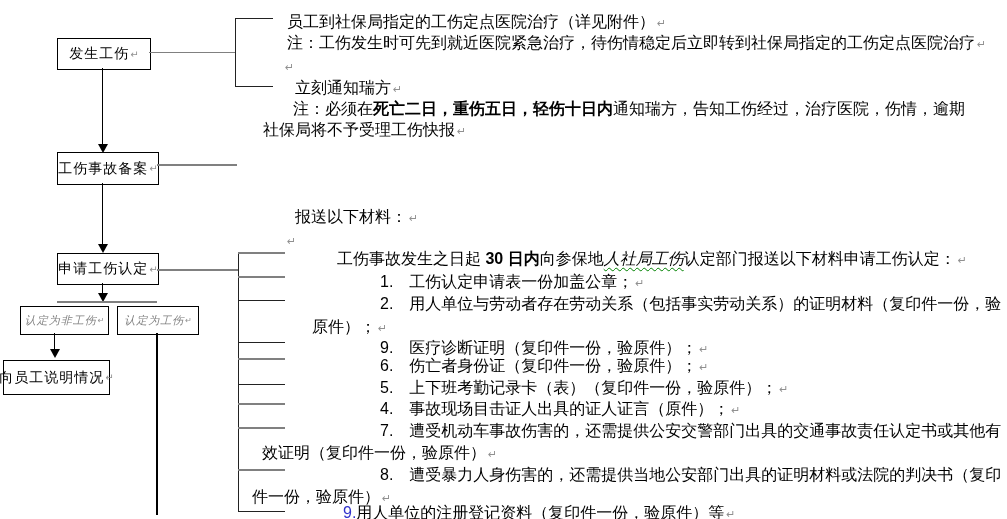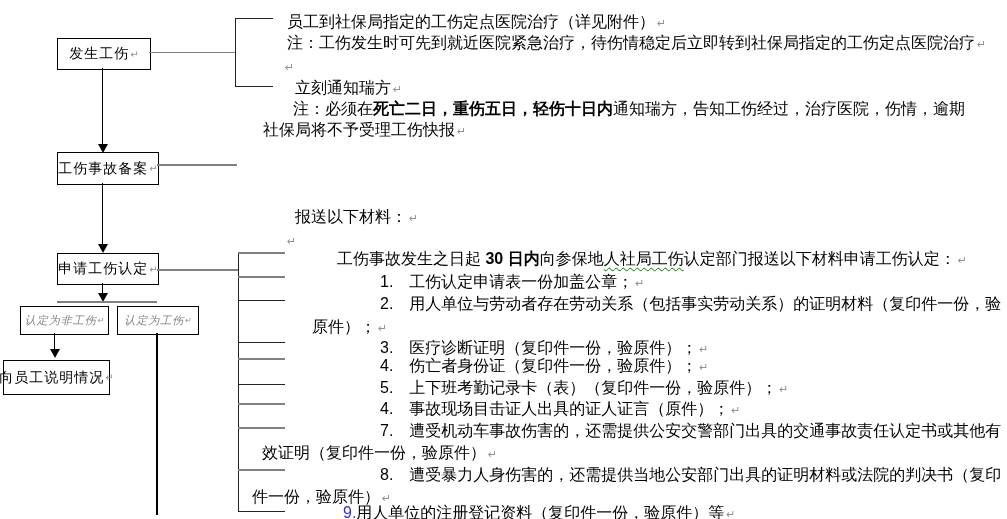--- a/index.html
+++ b/index.html
@@ -19,21 +19,21 @@
   
   .hline,.vline{position:absolute;background:#555;}
   
   .aline{position:absolute;width:1px;background:#000;}
   .ahead{position:absolute;width:0;height:0;border-left:5px solid transparent;border-right:5px solid transparent;border-top:9px solid #000;}
   
   .tl{position:absolute;font-size:16px;line-height:17px;white-space:nowrap;text-align:center;}
   .seg-n{}
   .seg-b{font-weight:bold;}
   .seg-blue{color:#3333cc;}
-  .seg-wavy{text-decoration:underline wavy #008000 1px;text-underline-offset:3px;}
+  .seg-wavy{text-decoration:underline wavy #008000 1px;text-underline-offset:3px;font-style:italic;}
   .seg-p{color:#909090;font-size:11px;margin-left:2px;}
 </style>
 </head>
 <body>
 
 <div id="canvas">
 
   <div class="fbox" style="left:57px;top:38px;width:92px;height:30px">
     <span>发生工伤</span>
       <span class="mark">↵</span>
@@ -95,22 +95,22 @@
   <div class="tl" style="left:283px;top:57px"><span class="seg-p">↵</span></div>
   <div class="tl" style="left:295px;top:79px"><span class="seg-n">立刻通知瑞方</span><span class="seg-p">↵</span></div>
   <div class="tl" style="left:293px;top:100px"><span class="seg-n">注：必须在</span><span class="seg-b">死亡二日，重伤五日，轻伤十日内</span><span class="seg-n">通知瑞方，告知工伤经过，治疗医院，伤情，逾期</span></div>
   <div class="tl" style="left:263px;top:121px"><span class="seg-n">社保局将不予受理工伤快报</span><span class="seg-p">↵</span></div>
   <div class="tl" style="left:295px;top:208px"><span class="seg-n">报送以下材料：</span><span class="seg-p">↵</span></div>
   <div class="tl" style="left:285px;top:231px"><span class="seg-p">↵</span></div>
   <div class="tl" style="left:337px;top:250px"><span class="seg-n">工伤事故发生之日起 </span><span class="seg-b">30 日内</span><span class="seg-n">向参保地</span><span class="seg-wavy">人社局工伤</span><span class="seg-n">认定部门报送以下材料申请工伤认定：</span><span class="seg-p">↵</span></div>
   <div class="tl" style="left:380px;top:273px"><span class="seg-n">1.　工伤认定申请表一份加盖公章；</span><span class="seg-p">↵</span></div>
   <div class="tl" style="left:380px;top:295px"><span class="seg-n">2.　用人单位与劳动者存在劳动关系（包括事实劳动关系）的证明材料（复印件一份，验</span></div>
   <div class="tl" style="left:312px;top:318px"><span class="seg-n">原件）；</span><span class="seg-p">↵</span></div>
-  <div class="tl" style="left:380px;top:339px"><span class="seg-n">3.　医疗诊断证明（复印件一份，验原件）；</span><span class="seg-p">↵</span></div>
-  <div class="tl" style="left:380px;top:357px"><span class="seg-n">4.　伤亡者身份证（复印件一份，验原件）；</span><span class="seg-p">↵</span></div>
+  <div class="tl" style="left:380px;top:339px"><span class="seg-n">9.　医疗诊断证明（复印件一份，验原件）；</span><span class="seg-p">↵</span></div>
+  <div class="tl" style="left:380px;top:357px"><span class="seg-n">6.　伤亡者身份证（复印件一份，验原件）；</span><span class="seg-p">↵</span></div>
   <div class="tl" style="left:380px;top:379px"><span class="seg-n">5.　上下班考勤记录卡（表）（复印件一份，验原件）；</span><span class="seg-p">↵</span></div>
   <div class="tl" style="left:380px;top:400px"><span class="seg-n">4.　事故现场目击证人出具的证人证言（原件）；</span><span class="seg-p">↵</span></div>
   <div class="tl" style="left:380px;top:422px"><span class="seg-n">7.　遭受机动车事故伤害的，还需提供公安交警部门出具的交通事故责任认定书或其他有</span></div>
   <div class="tl" style="left:262px;top:444px"><span class="seg-n">效证明（复印件一份，验原件）</span><span class="seg-p">↵</span></div>
   <div class="tl" style="left:380px;top:466px"><span class="seg-n">8.　遭受暴力人身伤害的，还需提供当地公安部门出具的证明材料或法院的判决书（复印</span></div>
   <div class="tl" style="left:252px;top:488px"><span class="seg-n">件一份，验原件）</span><span class="seg-p">↵</span></div>
   <div class="tl" style="left:343px;top:504px"><span class="seg-blue">9.</span><span class="seg-n">用人单位的注册登记资料（复印件一份，验原件）等</span><span class="seg-p">↵</span></div>
 
 </div>
 

